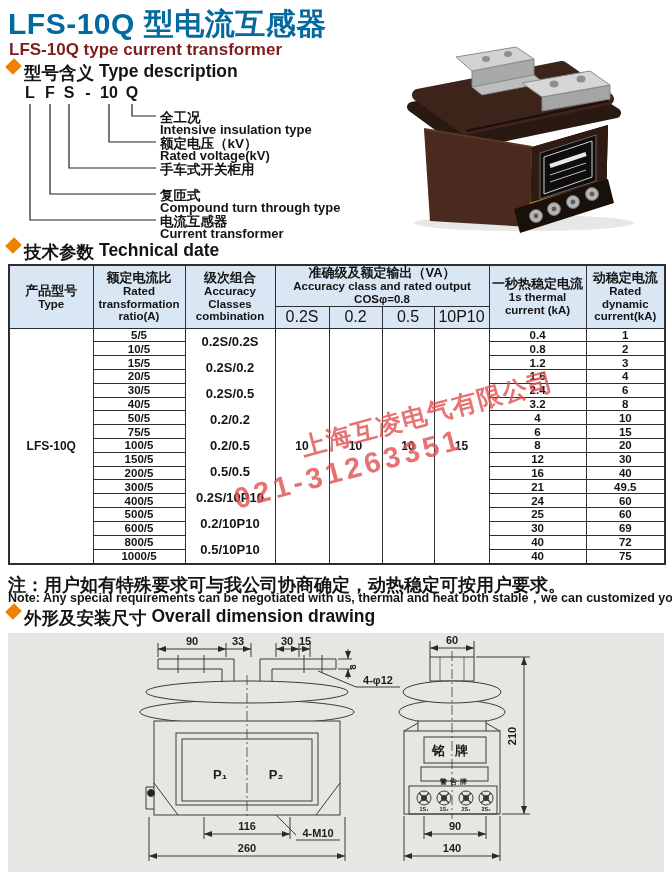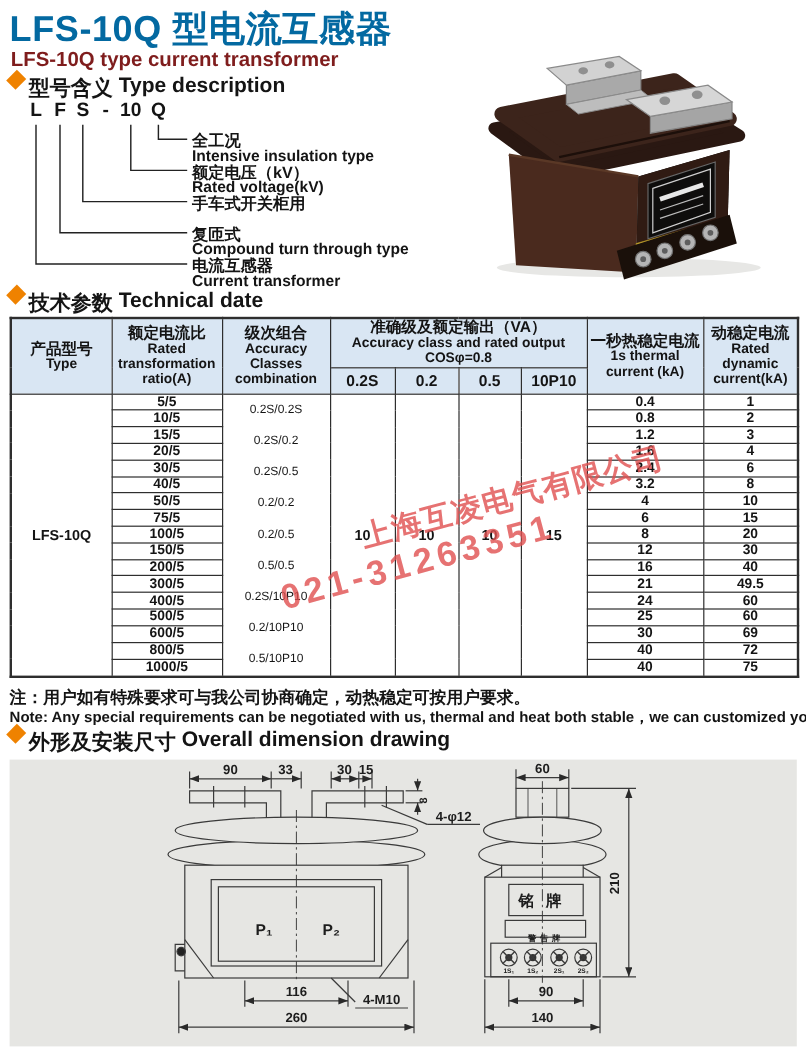--- a/index.html
+++ b/index.html
@@ -30,33 +30,33 @@
 
   
   #tablewrap{left:8px;top:264px;width:656px}
   table{border-collapse:collapse;width:656px;table-layout:fixed;background:#fff}
   th,td{border:1px solid #2e2e2e;text-align:center;vertical-align:middle;padding:0;overflow:hidden}
   table{border:2px solid #2e2e2e}
   thead th{background:#d9e6f3}
   thead tr:nth-child(1){height:41px} thead tr:nth-child(2){height:22px}
   .hz{font-size:13px;font-weight:bold;line-height:14px}
   .he{font-size:11.5px;font-weight:bold;line-height:12.5px}
-  th.sub{font-size:13px;font-weight:bold}
+  th.sub{font-size:16px;font-weight:normal}
   tbody td{font-size:11.5px;font-weight:bold;height:13px;line-height:12px}
-  td.c-acc div{line-height:26px;font-size:10px;font-weight:normal}
+  td.c-acc div{line-height:26px;font-size:13px;font-weight:bold}
   td.c-type,td.c-out{font-size:12px;font-weight:bold}
 
   
   #watermark{left:222px;top:452px;width:340px;transform:rotate(-15deg);transform-origin:left top;
              pointer-events:none;z-index:5;opacity:.8}
   #wm1{margin-left:78px;font-size:25px;font-weight:bold;letter-spacing:1px;white-space:nowrap}
   #wm2{font-size:29px;font-weight:bold;letter-spacing:4px;white-space:nowrap}
 
   
-  #note-zh{left:8px;top:573px;font-size:14px;font-weight:bold;white-space:nowrap}
+  #note-zh{left:8px;top:573px;font-size:18px;font-weight:bold;white-space:nowrap}
   #note-en{left:8px;top:590px;font-size:12.5px;font-weight:bold;white-space:nowrap}
 
   
   #drawband{left:8px;top:633px;width:656px;height:239px;background:#e6e6e3}
   text{font-family:"Liberation Sans","DejaVu Sans",sans-serif;font-weight:bold;fill:#1d1d1d}
 </style>
 </head>
 <body>
 
 <div class="abs title-zh">LFS-10Q 型电流互感器</div>

